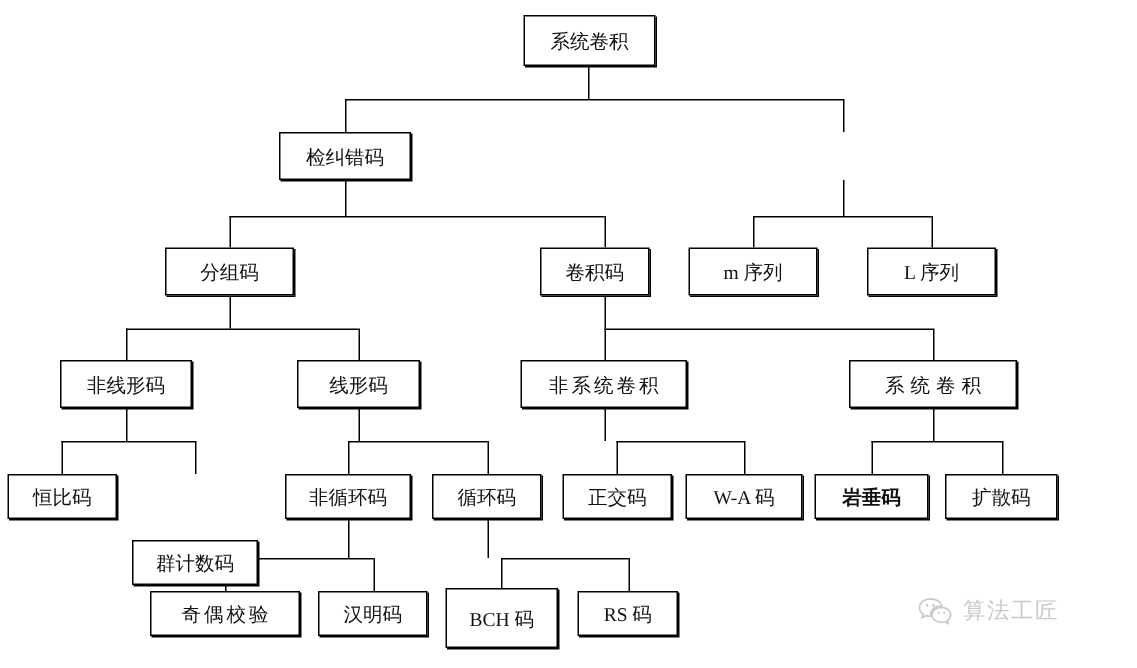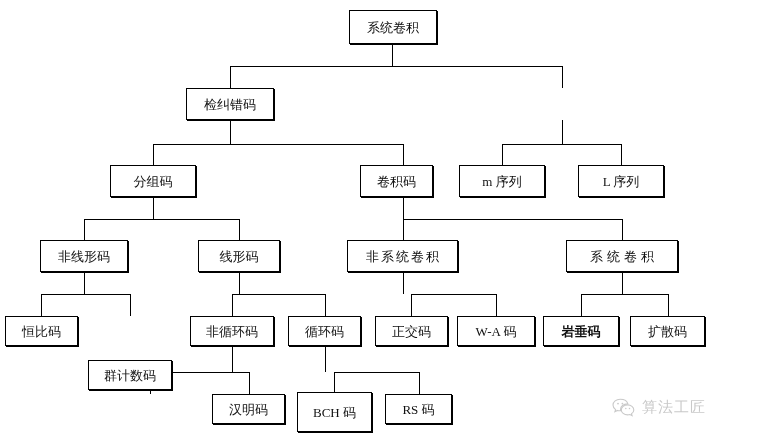--- a/index.html
+++ b/index.html
@@ -133,20 +133,21 @@
 
   <div class="node" style="left:5px;   top:316px; width:73px;  height:30px;">恒比码</div>
   <div class="node" style="left:88px;  top:316px; width:84px;  height:30px;margin-top:44px;">群计数码</div>
   <div class="node" style="left:190px; top:316px; width:84px;  height:30px;">非循环码</div>
   <div class="node" style="left:288px; top:316px; width:73px;  height:30px;">循环码</div>
   <div class="node" style="left:375px; top:316px; width:73px;  height:30px;">正交码</div>
   <div class="node lat" style="left:457px; top:316px; width:78px;  height:30px;">W-A 码</div>
   <div class="node" style="left:543px; top:316px; width:76px;  height:30px;font-weight:bold;">岩垂码</div>
   <div class="node" style="left:630px; top:316px; width:75px;  height:30px;">扩散码</div>
 
+  <div class="node sp1" style="left:100px; top:394px; width:100px; height:30px;">奇偶校验</div>
   <div class="node" style="left:212px; top:394px; width:73px;  height:30px;">汉明码</div>
   <div class="node lat" style="left:297px; top:392px; width:75px;  height:40px;">BCH 码</div>
   <div class="node lat" style="left:385px; top:394px; width:67px;  height:30px;">RS 码</div>
 
   <div id="watermark" style="left:612px; top:398px;">
     <span>
       <svg width="24" height="20" viewBox="0 0 24 20" aria-hidden="true">
         <path d="M8.2 1.2C4.2 1.2 1 3.9 1 7.1c0 1.8 1 3.4 2.6 4.5l-.7 2.1 2.5-1.3c.9.3 1.8.4 2.8.4h.5c-.1-.4-.2-.8-.2-1.3 0-3.1 3.1-5.6 6.9-5.6h.5C15.3 3.2 12.1 1.2 8.2 1.2z" fill="none" stroke="#c9c9c9" stroke-width="1.1"></path>
         <circle cx="6" cy="5.6" r="0.9" fill="#c9c9c9"></circle>
         <circle cx="10.4" cy="5.6" r="0.9" fill="#c9c9c9"></circle>

